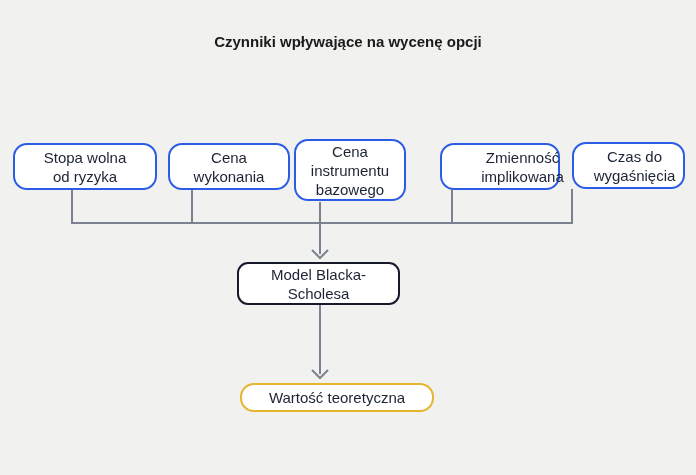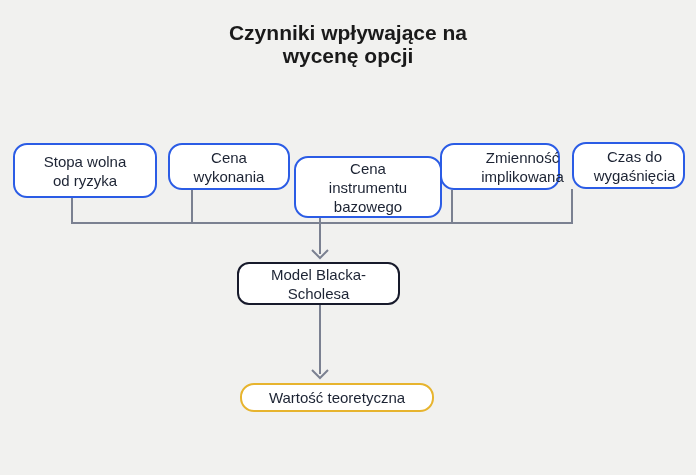--- a/index.html
+++ b/index.html
@@ -14,24 +14,24 @@
     height: 475px;
     background: var(--background, #f1f1ef);
     overflow: hidden;
     color: var(--text, #1c2333);
   }
   .diagram-title {
     position: absolute;
     top: 14px;
     left: 0;
     right: 0;
-    margin: 7px auto;
+    margin: 16px auto;
     width: 300px;
     text-align: center;
-    font-size: 21px;
+    font-size: 15px;
     line-height: 23px;
     font-weight: 700;
     color: #1a1a1a;
   }
   .node {
     position: absolute;
     box-sizing: border-box;
     background: #ffffff;
     display: flex;
     align-items: center;
@@ -48,31 +48,31 @@
   }
   .model {
     border: 2px solid var(--model-border, #171a2b);
     border-radius: 12px;
   }
   .result {
     border: 2px solid var(--result-border, #e7b42e);
     border-radius: 14px;
   }
   
-  .n1 { left: 13px;  top: 143px; width: 144px; height: 55px; }
+  .n1 { left: 13px;  top: 143px; width: 144px; height: 47px; }
   .n1 .label { max-width: 96px; }
   .n2 { left: 168px; top: 143px; width: 122px; height: 47px; }
   .n2 .label { max-width: 92px; }
-  .n3 { left: 294px; top: 156px; width: 148px; height: 62px; }
+  .n3 { left: 294px; top: 139px; width: 112px; height: 62px; }
   .n3 .label { max-width: 100px; }
   .n4 { left: 440px; top: 143px; width: 120px; height: 47px; padding-left: 45px; }
   .n4 .label { max-width: 98px; }
   .n5 { left: 572px; top: 142px; width: 113px; height: 47px; padding-left: 12px; }
   .n5 .label { max-width: 92px; }
-  .nm { left: 237px; top: 262px; width: 163px; height: 43px; }
+  .nm { left: 237px; top: 262px; width: 163px; height: 43px; border-radius: 11px; }
   .nm .label { max-width: 135px; }
   .nr { left: 240px; top: 383px; width: 194px; height: 29px; }
   .connectors {
     position: absolute;
     left: 0; top: 0;
     pointer-events: none;
   }
   .connectors path, .connectors polyline {
     stroke: var(--connector, #7b8191);
     stroke-width: 2;

